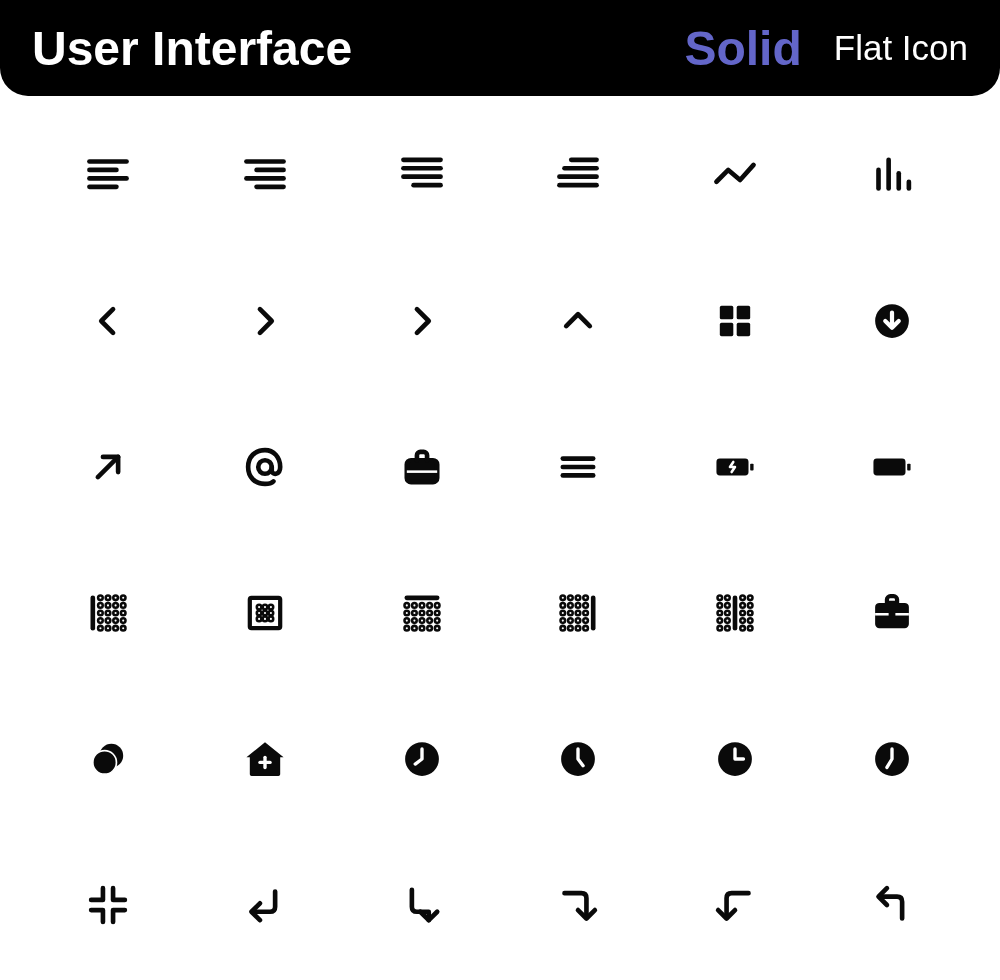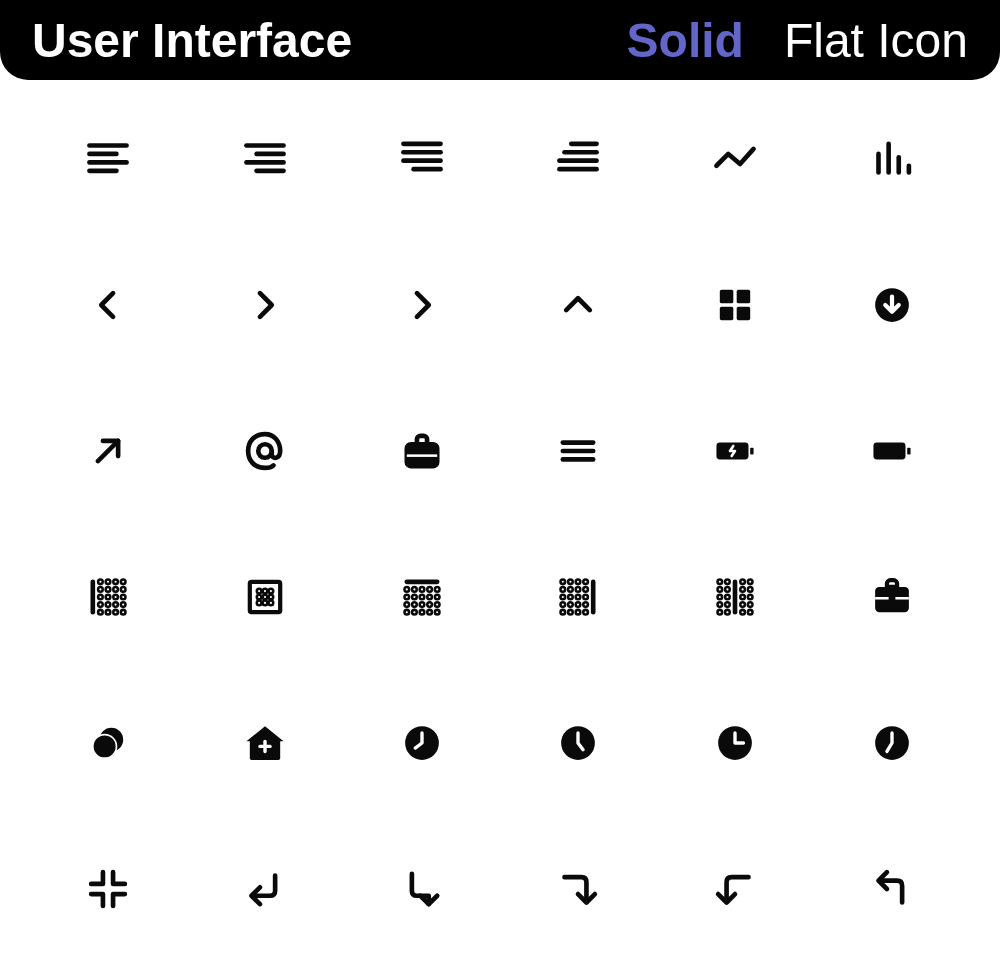--- a/index.html
+++ b/index.html
@@ -6,41 +6,41 @@
 body {
   width: 1000px;
   height: 980px;
   background: #fff;
   font-family: -apple-system, BlinkMacSystemFont, "Segoe UI", Arial, sans-serif;
   overflow: hidden;
 }
 .header {
   background: #000;
   border-radius: 0 0 28px 28px;
-  height: 80px;
+  height: 96px;
   display: flex;
   align-items: center;
   padding: 0 32px;
-  gap: 40px;
+  gap: 32px;
 }
 .h-title {
   color: #fff;
   font-size: 48px;
   font-weight: 700;
   flex: 1;
 }
 .h-solid {
   color: #6366c9;
   font-size: 48px;
   font-weight: 700;
   margin-left: 44px;
 }
 .h-flat {
   color: #fff;
-  font-size: 48px;
+  font-size: 35px;
   font-weight: 400;
 }
 .grid {
   display: grid;
   grid-template-columns: repeat(6, 1fr);
   grid-template-rows: repeat(6, 1fr);
   width: 100%;
   height: 884px;
   padding: 8px 30px 0 30px;
 }

